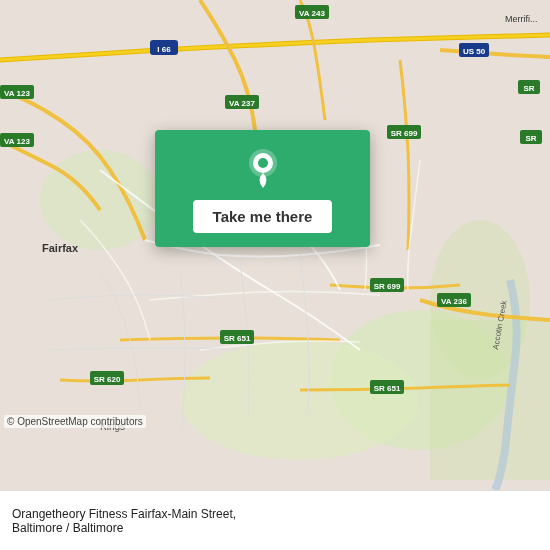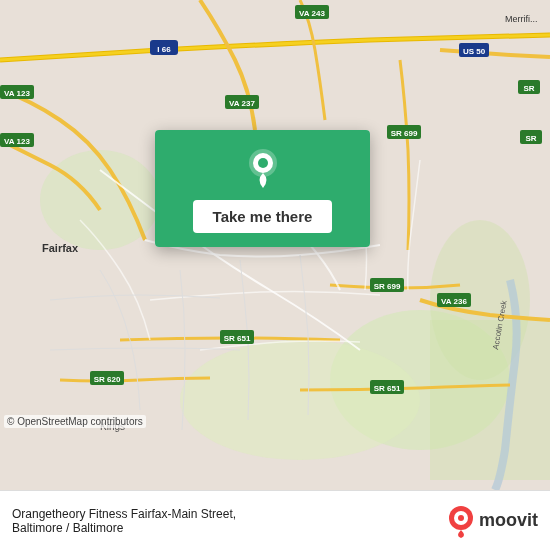--- a/index.html
+++ b/index.html
@@ -235,23 +235,13 @@
 
   <div id="attribution">© OpenStreetMap contributors</div>
 </div>
 
 <div id="bottom-bar">
   <div id="bottom-text">
     <span>Orangetheory Fitness Fairfax-Main Street,</span>
     <br>
     <span>Baltimore / Baltimore</span>
   </div>
-  <div id="moovit-logo">
-
-    <svg width="28" height="34" viewBox="0 0 28 34">
-      <ellipse cx="14" cy="14" rx="12" ry="12" fill="#f04040"></ellipse>
-      <ellipse cx="14" cy="14" rx="7" ry="7" fill="white"></ellipse>
-      <ellipse cx="14" cy="14" rx="3" ry="3" fill="#f04040"></ellipse>
-      <path d="M14 26 Q8 32 14 34 Q20 32 14 26" fill="#f04040"></path>
-    </svg>
-    <span class="moovit-text">moovit</span>
-  </div>
 </div>
 
 </body></html>

